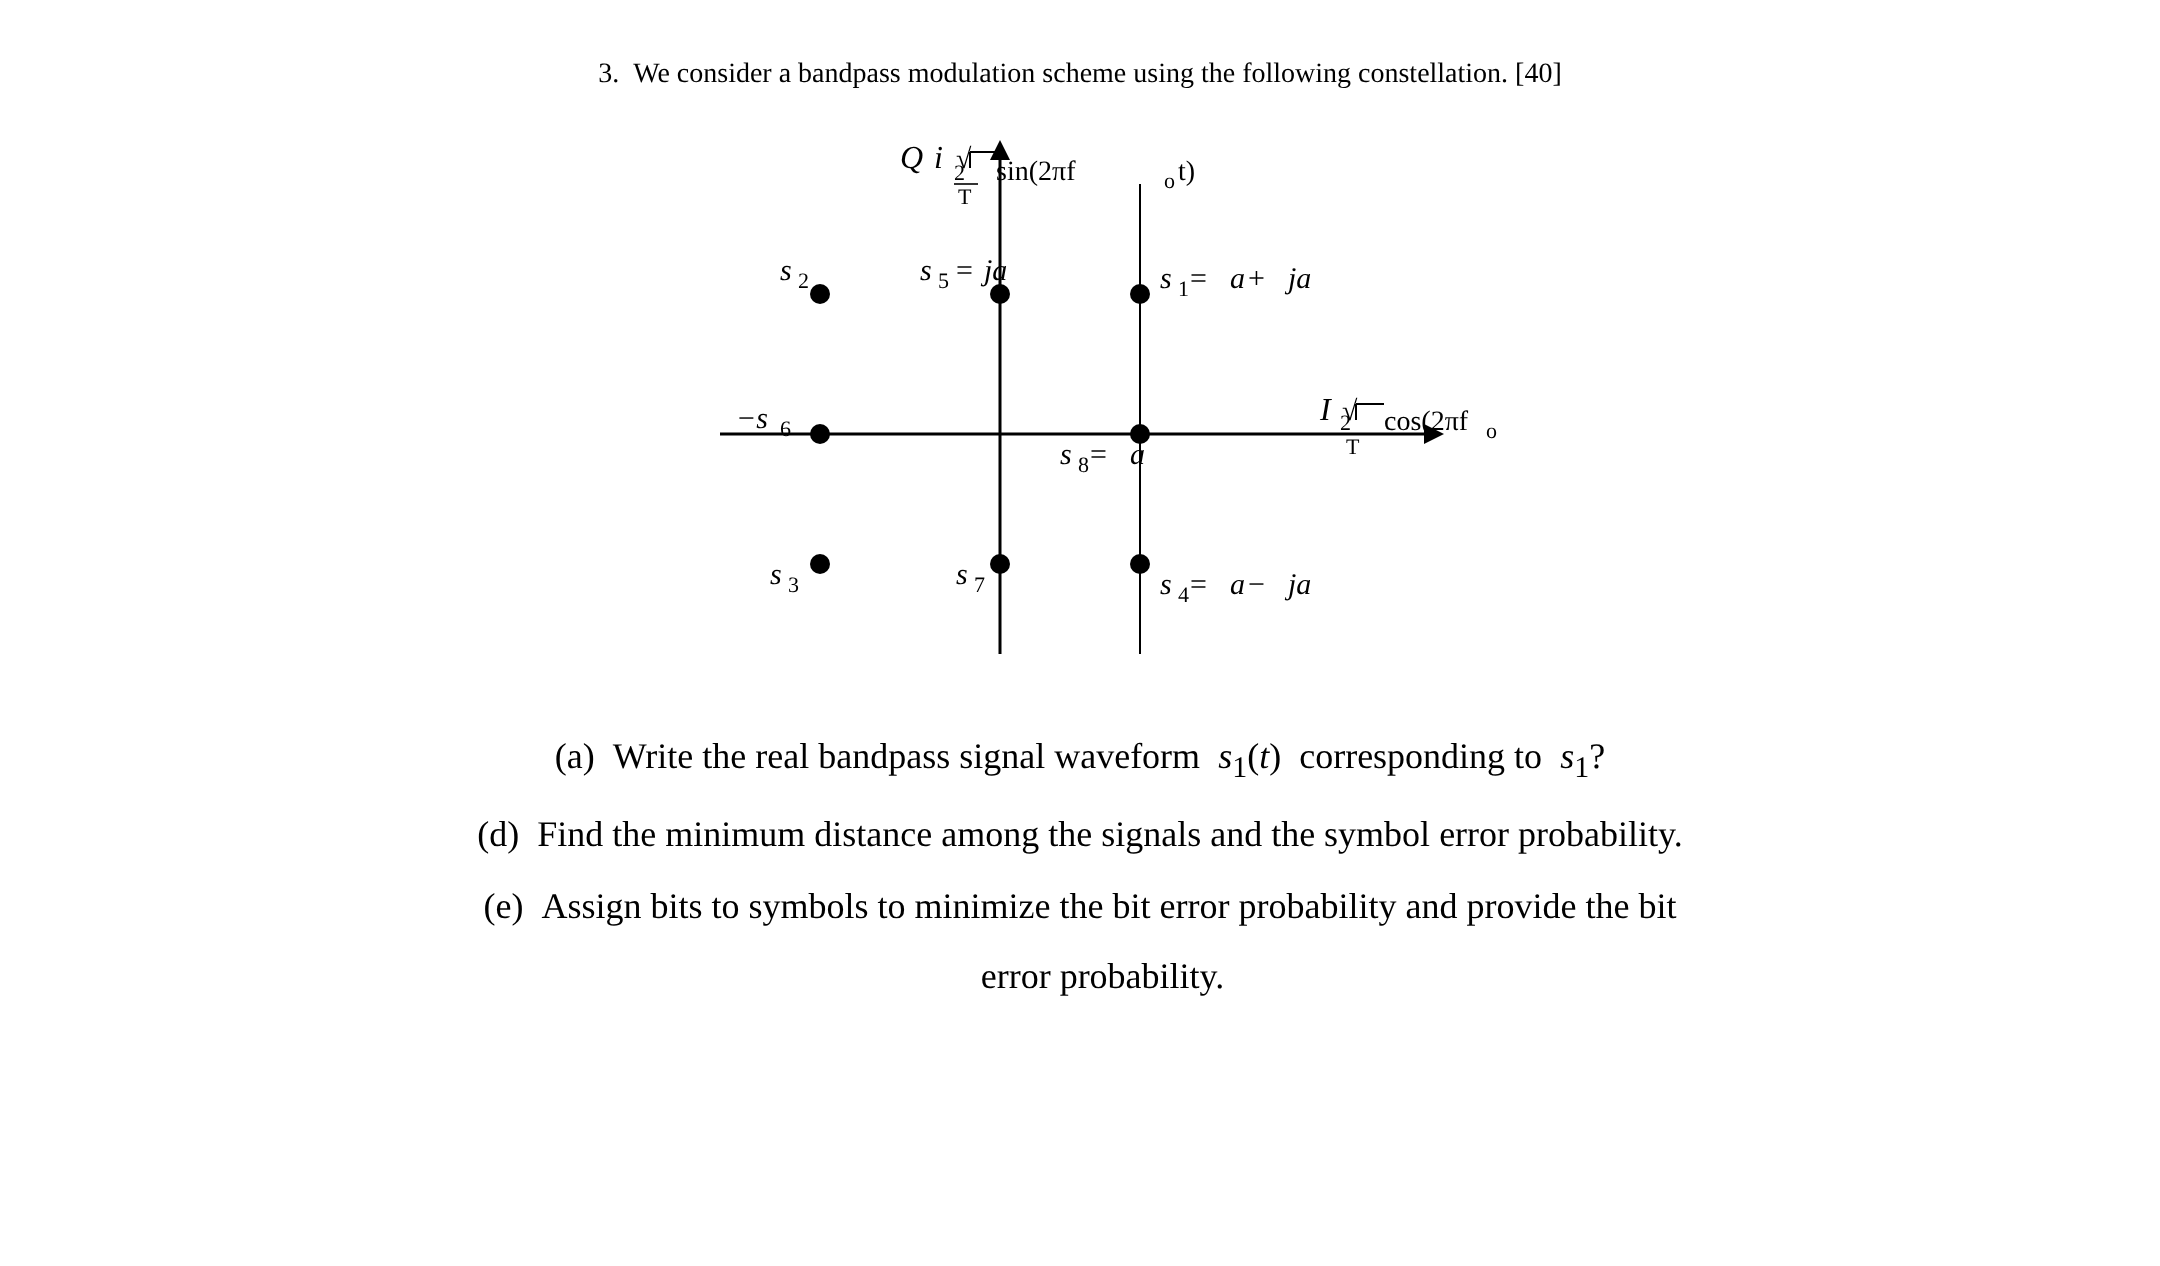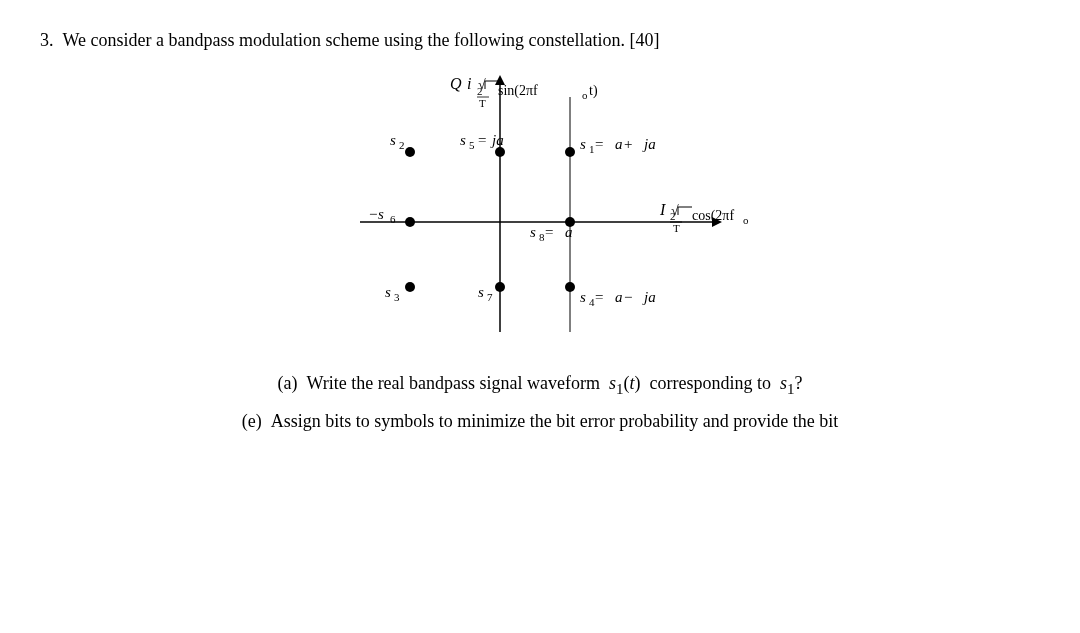--- a/index.html
+++ b/index.html
@@ -6,22 +6,23 @@
     body {
       background: #fff;
       font-family: 'Times New Roman', Times, serif;
       font-size: 18px;
       padding: 30px 40px;
       width: 1080px;
       min-height: 633px;
       color: #000;
     }
     .problem-number {
-      font-size: 18px;
+      font-size: 14px;
       margin-bottom: 16px;
+      text-align: center;
     }
     .constellation-container {
       display: flex;
       justify-content: center;
       margin: 10px 0 20px 0;
       position: relative;
     }
     .diagram-wrapper {
       position: relative;
       width: 420px;
@@ -152,16 +153,22 @@
         <line x1="166" y1="220" x2="174" y2="220" stroke="#000" stroke-width="1.5"></line>
       </svg>
     </div>
   </div>
 
   <div class="parts">
     <div class="part-line">
       (a) &nbsp;Write the real bandpass signal waveform &nbsp;<span style="font-style:italic">s</span><sub>1</sub>(<span style="font-style:italic">t</span>) &nbsp;corresponding to &nbsp;<span style="font-style:italic">s</span><sub>1</sub>?
     </div>
     <div class="part-line">
+      (d) &nbsp;Find the minimum distance among the signals and the symbol error probability.
+    </div>
+    <div class="part-line">
       (e) &nbsp;Assign bits to symbols to minimize the bit error probability and provide the bit
+    </div>
+    <div class="part-line part-last">
+      &nbsp;&nbsp;&nbsp;&nbsp;&nbsp;error probability.
     </div>
   </div>
 </div>
 
 </body></html>

